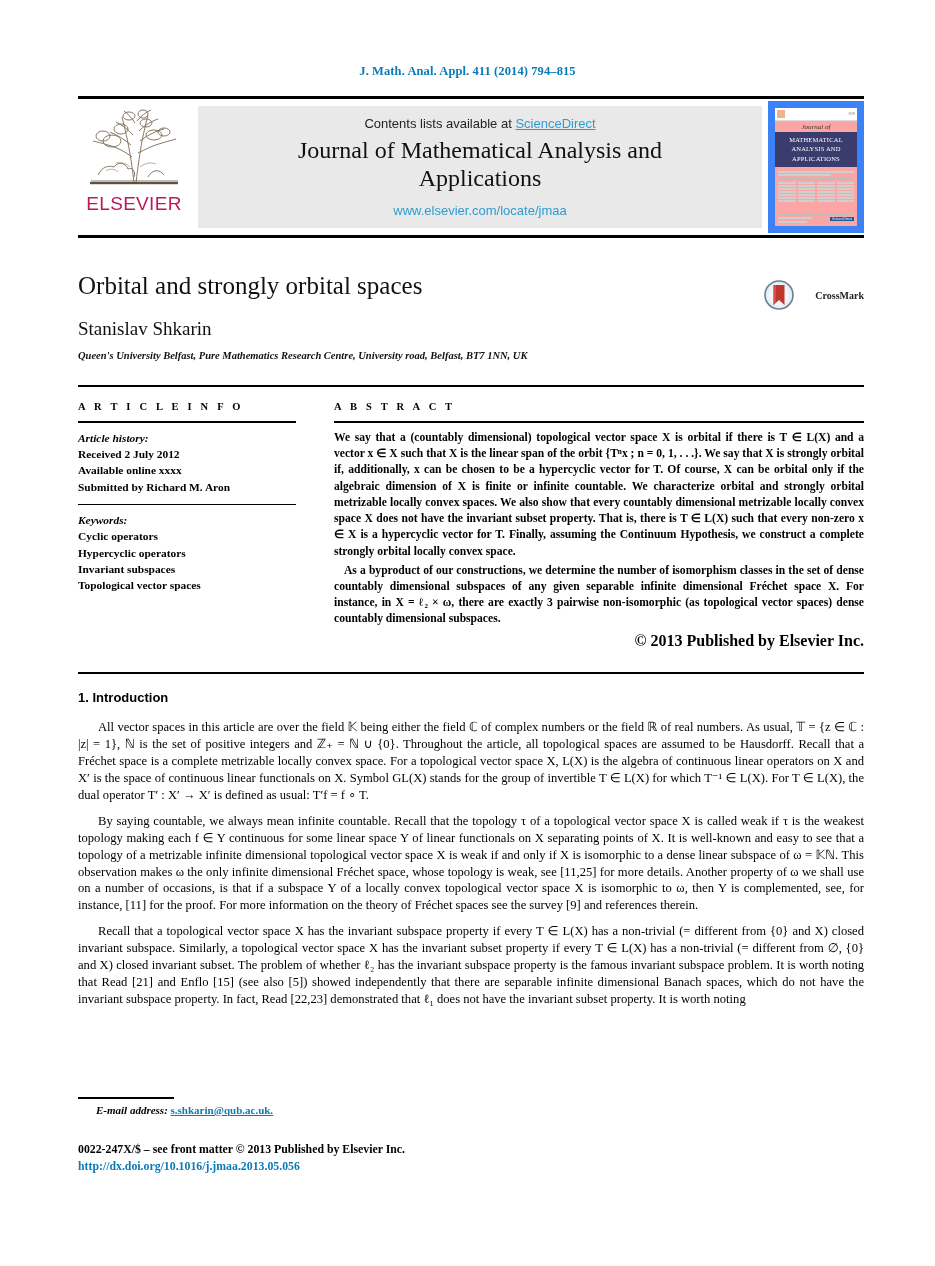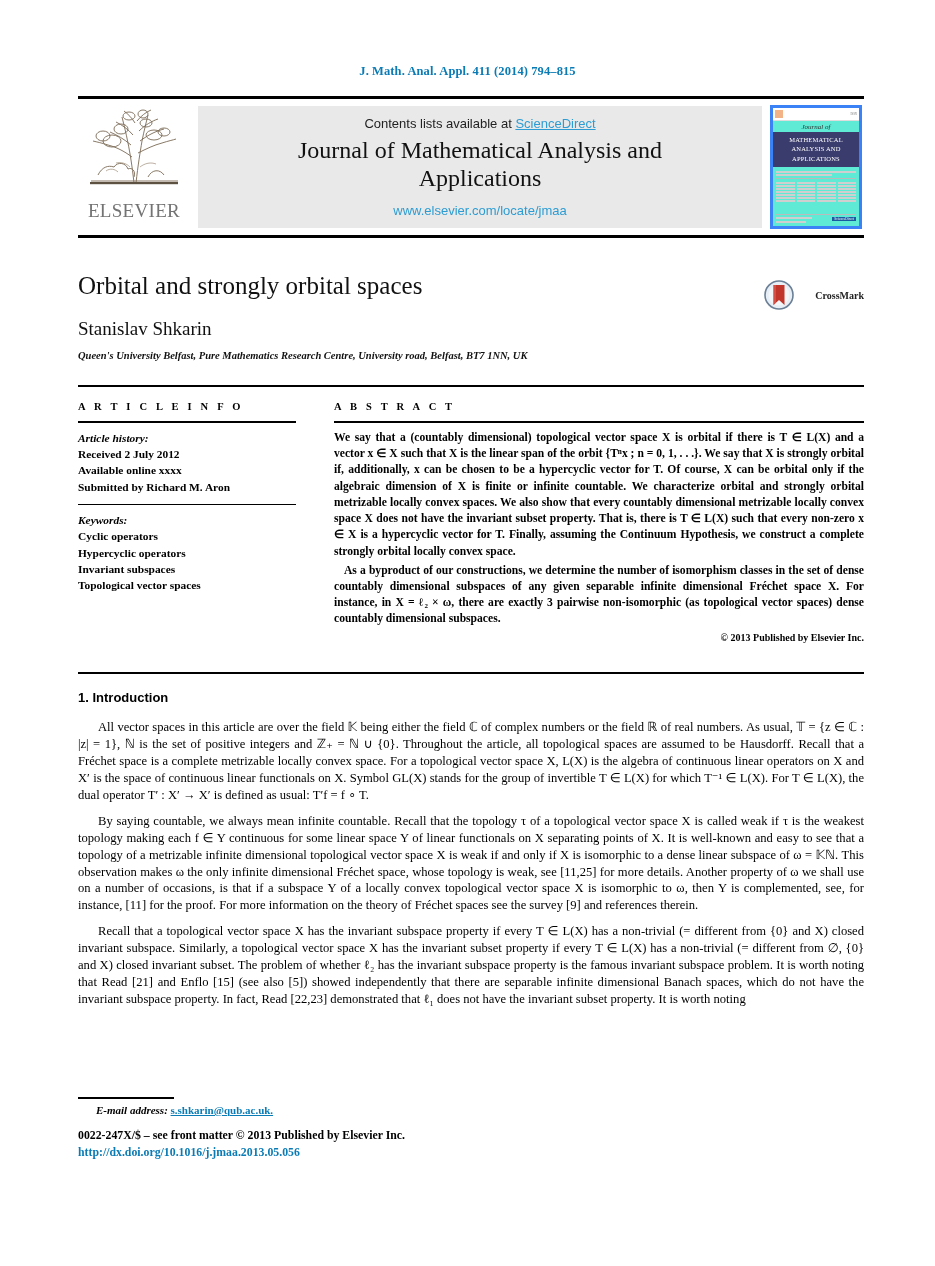--- a/index.html
+++ b/index.html
@@ -54,25 +54,25 @@
     flex: 0 0 112px;
     display: flex;
     flex-direction: column;
     align-items: center;
     justify-content: flex-start;
     padding-top: 6px;
     box-sizing: border-box;
   }
   .tree-svg { display:block; }
   .elsevier-word {
-    font-family: Liberation Serif, serif;
+    font-family: Liberation Sans, sans-serif;
     font-size: 19px;
     letter-spacing: 0.3px;
-    color: #737373;
-    margin-top: 8px;
+    color: #be185d;
+    margin-top: 1px;
     line-height: 1;
   }
   .journal-band {
     flex: 1 1 auto;
     background: #e9e9e9;
     margin: 7px 6px 7px 8px;
     display: flex;
     flex-direction: column;
     align-items: center;
     justify-content: center;
@@ -103,22 +103,22 @@
   .cover-block {
     width: 96px;
     flex: 0 0 96px;
     display: flex;
     align-items: center;
     justify-content: center;
   }
   .cover-thumb {
     width: 86px;
     height: 118px;
-    border: 3px solid #3b82f6;
-    background: #5eead4;
+    border: 7px solid #3b82f6;
+    background: #fca5a5;
     position: relative;
     overflow: hidden;
     font-size: 4px;
   }
   .cov-topbar {
     height: 13px; background:#fff; border-bottom:1px solid #ddd;
     display:flex; align-items:center; justify-content:space-between;
     padding: 0 2px; box-sizing:border-box;
   }
   .cov-mini { font-size:3px; color:#777; }
@@ -241,21 +241,21 @@
     font-size: 11.6px;
     line-height: 1.40;
     text-align: justify;
   }
   .abs-text p { margin: 0; }
   .abs-text p + p { margin-top: 3px; text-indent: 10px; }
   .abs-copyright {
     text-align: right;
     font-family: "Liberation Serif", serif;
     font-weight: bold;
-    font-size: 10px;
+    font-size: 16px;
     margin-top: 4px;
   }
   .it { font-style: italic; }
 
   
   .rule-body {
     position: absolute;
     left: 78px;
     top: 672px;
     width: 786px;
@@ -304,21 +304,21 @@
     font-weight: bold;
     font-size: 11px;
     text-indent: 18px;
   }
   .email-line .it { font-style: italic; }
   .email-link { color: #0b7bb5; font-style: normal; }
   .issn-line {
     font-family: "Liberation Serif", serif;
     font-weight: bold;
     font-size: 11.8px;
-    margin-top: 12px;
+    margin-top: 26px;
   }
   .doi-line {
     font-family: "Liberation Serif", serif;
     font-weight: bold;
     font-size: 11.8px;
     color: #0b7bb5;
     margin-top: 2px;
   }
 </style>
 </head>

